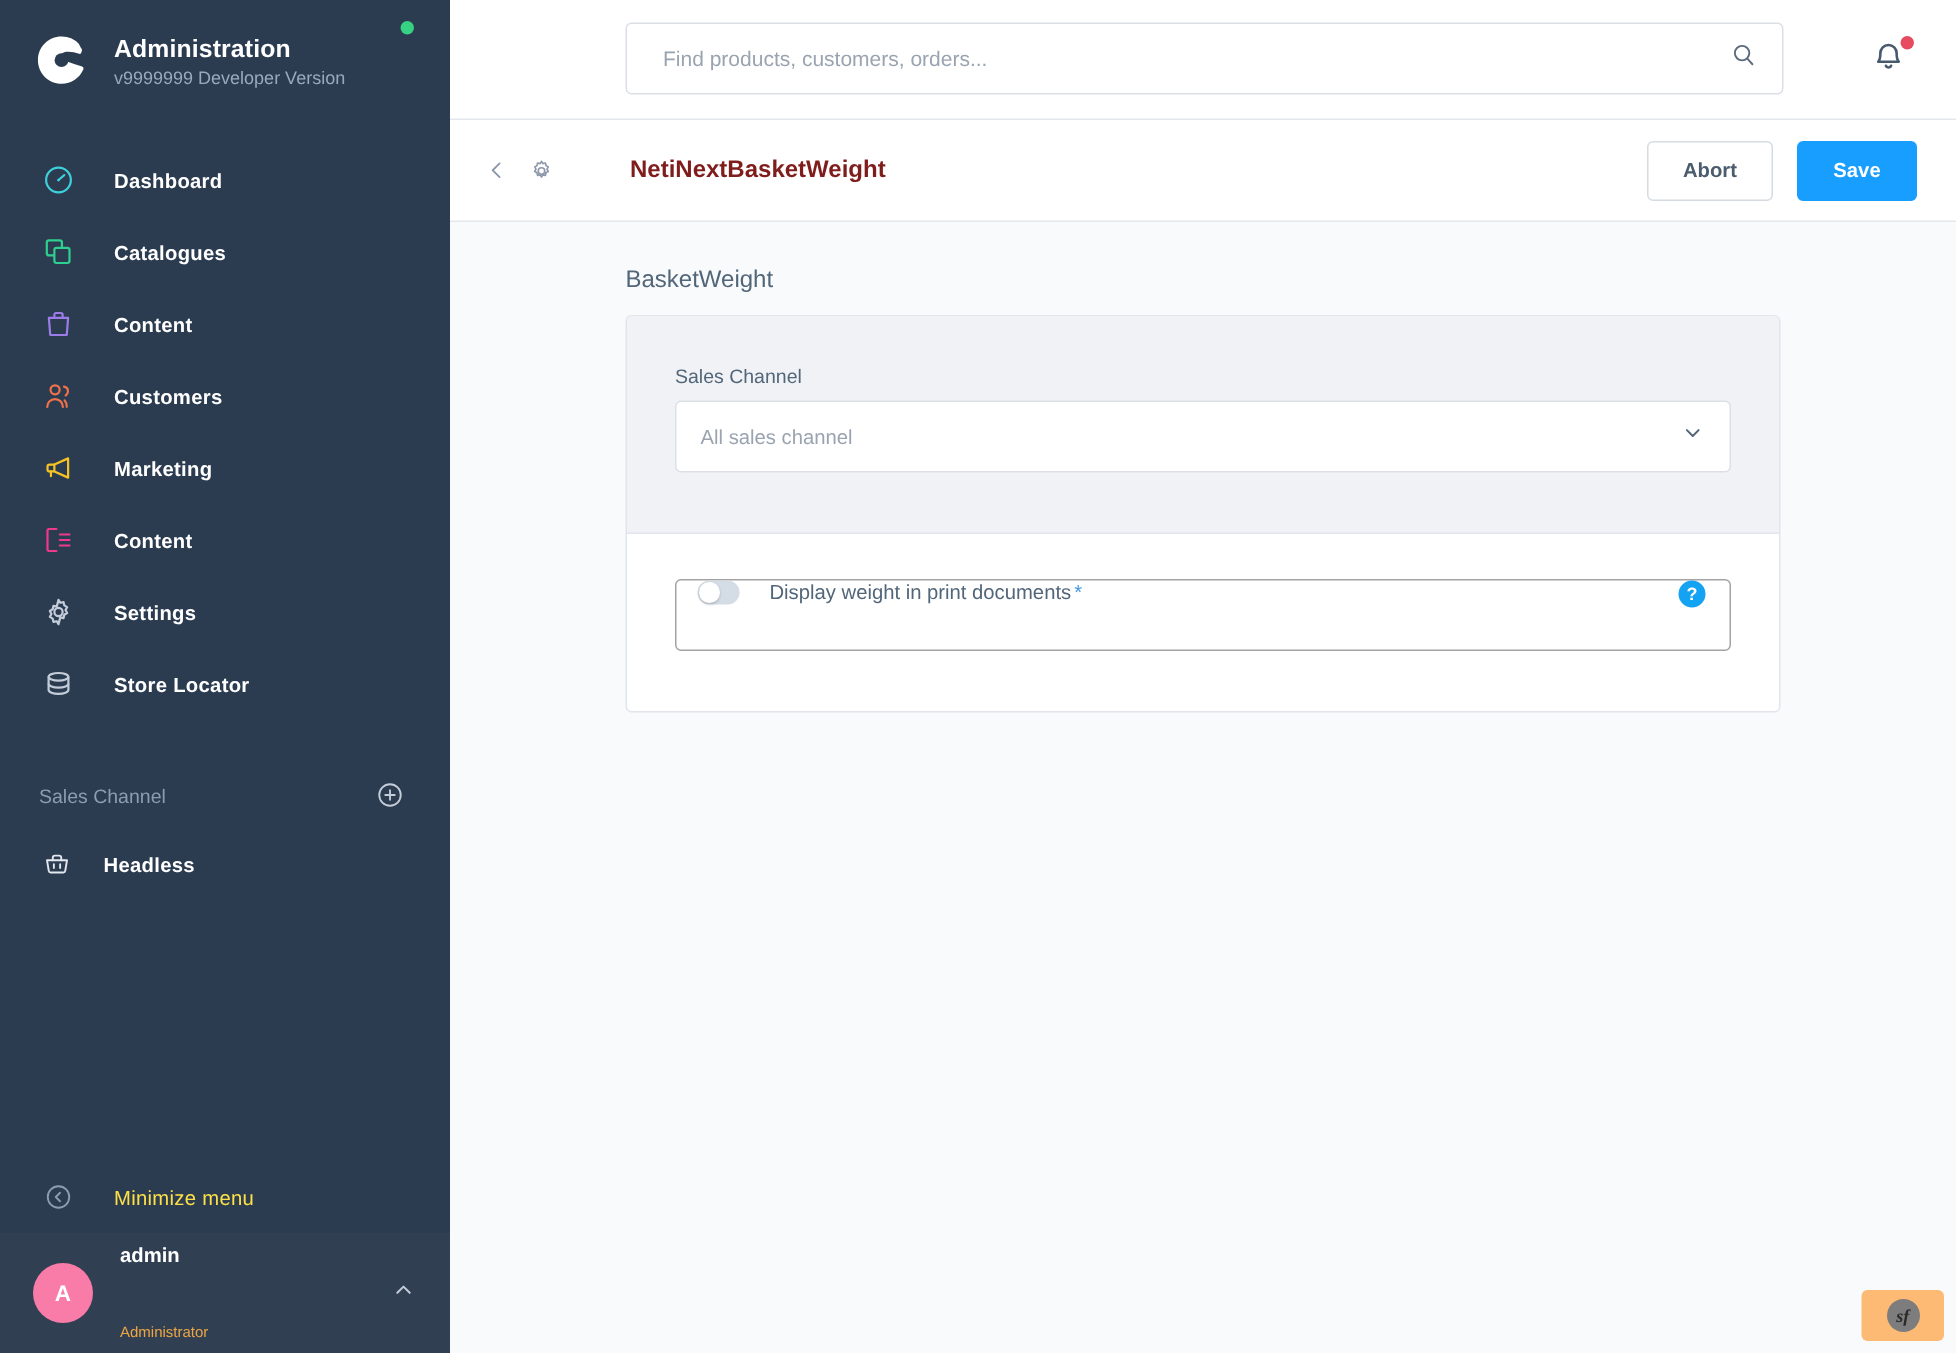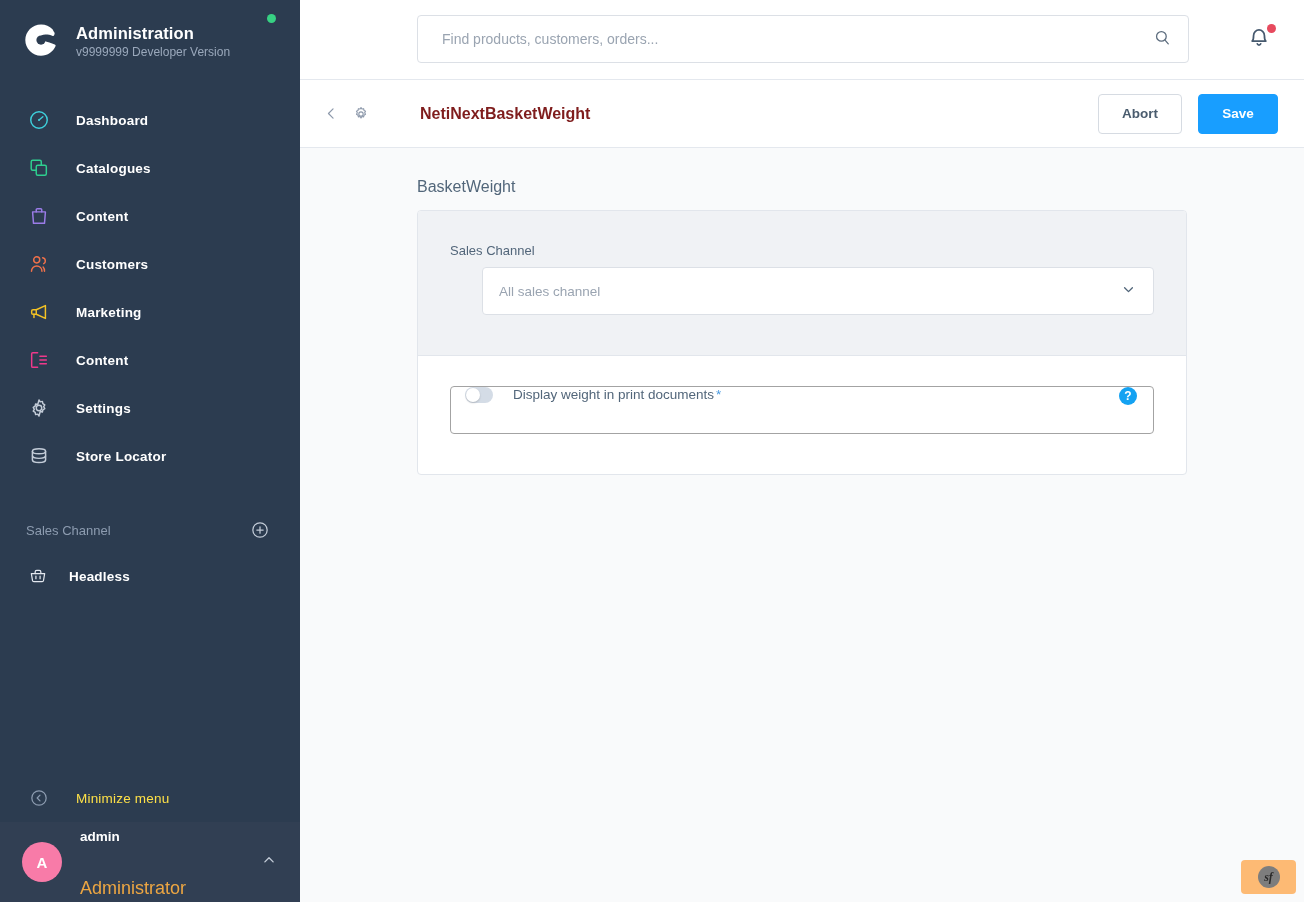--- a/index.html
+++ b/index.html
@@ -82,21 +82,21 @@
     cursor: pointer;
   }
   .avatar {
     width: 40px; height: 40px; flex: 0 0 40px; border-radius: 50%;
     background: #f88cb0; background: #f87ba8;
     color: #ffffff; font-size: 15px; font-weight: bold;
     display: flex; align-items: center; justify-content: center;
   }
   .user-meta { margin-left: 18px; flex: 1; }
   .user-name { color: #ffffff; font-size: 13.5px; font-weight: bold; line-height: 18px; }
-  .user-role { color: #e8a33d; color: #eda642; font-size: 18px; line-height: 17px; margin-top: 34px; }
+  .user-role { color: #e8a33d; color: #eda642; font-size: 10px; line-height: 17px; margin-top: 34px; }
   .user-caret { color: #c3ccd8; }
 
   
   .main {
     flex: 1; height: 902px;
     display: flex; flex-direction: column;
     background: #f9fafb;
     position: relative;
   }
 
@@ -179,21 +179,21 @@
     border-bottom: 1px solid #e2e6ec;
     padding: 32px 32px 40px 32px;
   }
   .field-label {
     font-size: 13px; color: #52667a; margin-bottom: 9px;
   }
   .select {
     height: 48px; background: #fff;
     border: 1px solid #dce0e6; border-radius: 4px;
     display: flex; align-items: center;
-    padding: 0 16px 0 16px; cursor: pointer; margin-left: 32px;
+    padding: 0 16px 0 16px; cursor: pointer;
   }
   .select-value { flex: 1; font-size: 13.5px; color: #9aa4b1; }
 
   .card-bottom { padding: 30px 32px 40px 32px; }
   .switch-row {
     height: 48px; border: 1px solid #a3a3a3; border-radius: 4px;
     display: flex; align-items: flex-start; padding: 0 16px 0 14px;
     background: #fff;
   }
   .switch {

